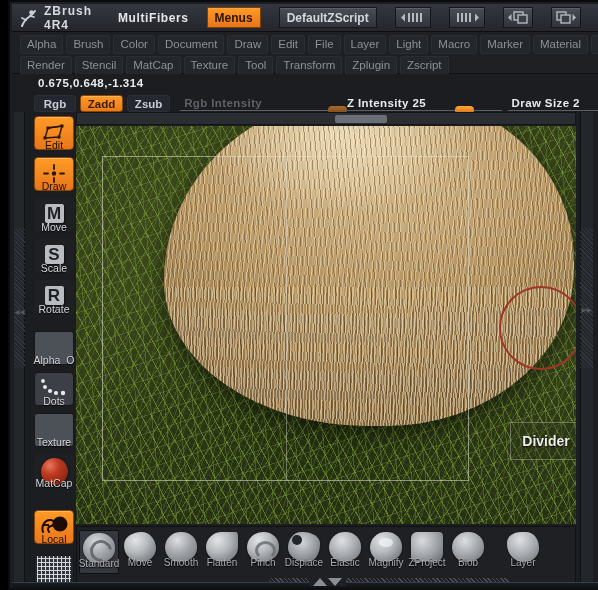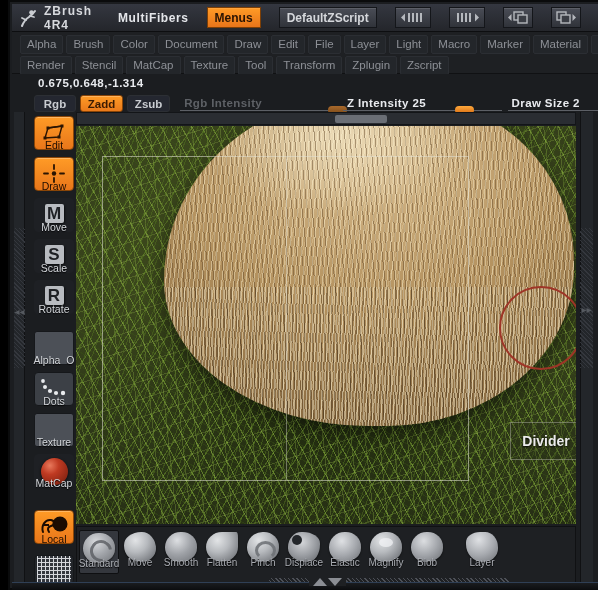--- a/index.html
+++ b/index.html
@@ -731,20 +731,24 @@
         <div class="cap">Displace</div>
       </div>
       <div class="brush b-elastic">
         <div class="blob"></div>
         <div class="cap">Elastic</div>
       </div>
       <div class="brush b-magnify">
         <div class="blob"></div>
         <div class="cap">Magnify</div>
       </div>
+      <div class="brush b-zproject">
+        <div class="blob"></div>
+        <div class="cap">ZProject</div>
+      </div>
       <div class="brush b-blob">
         <div class="blob"></div>
         <div class="cap">Blob</div>
       </div>
       <div class="brush b-layer" style="margin-left:14px">
         <div class="blob"></div>
         <div class="cap">Layer</div>
       </div>
     </div>
 

